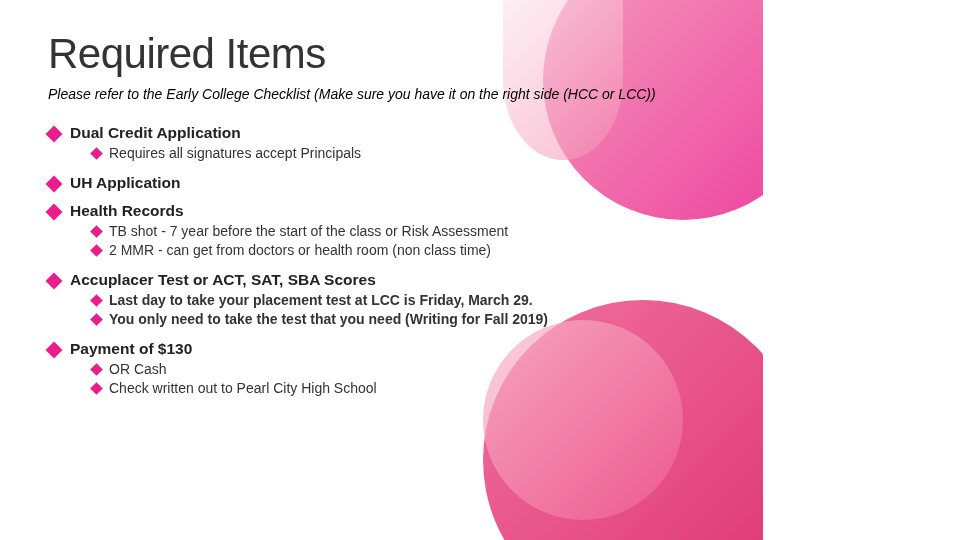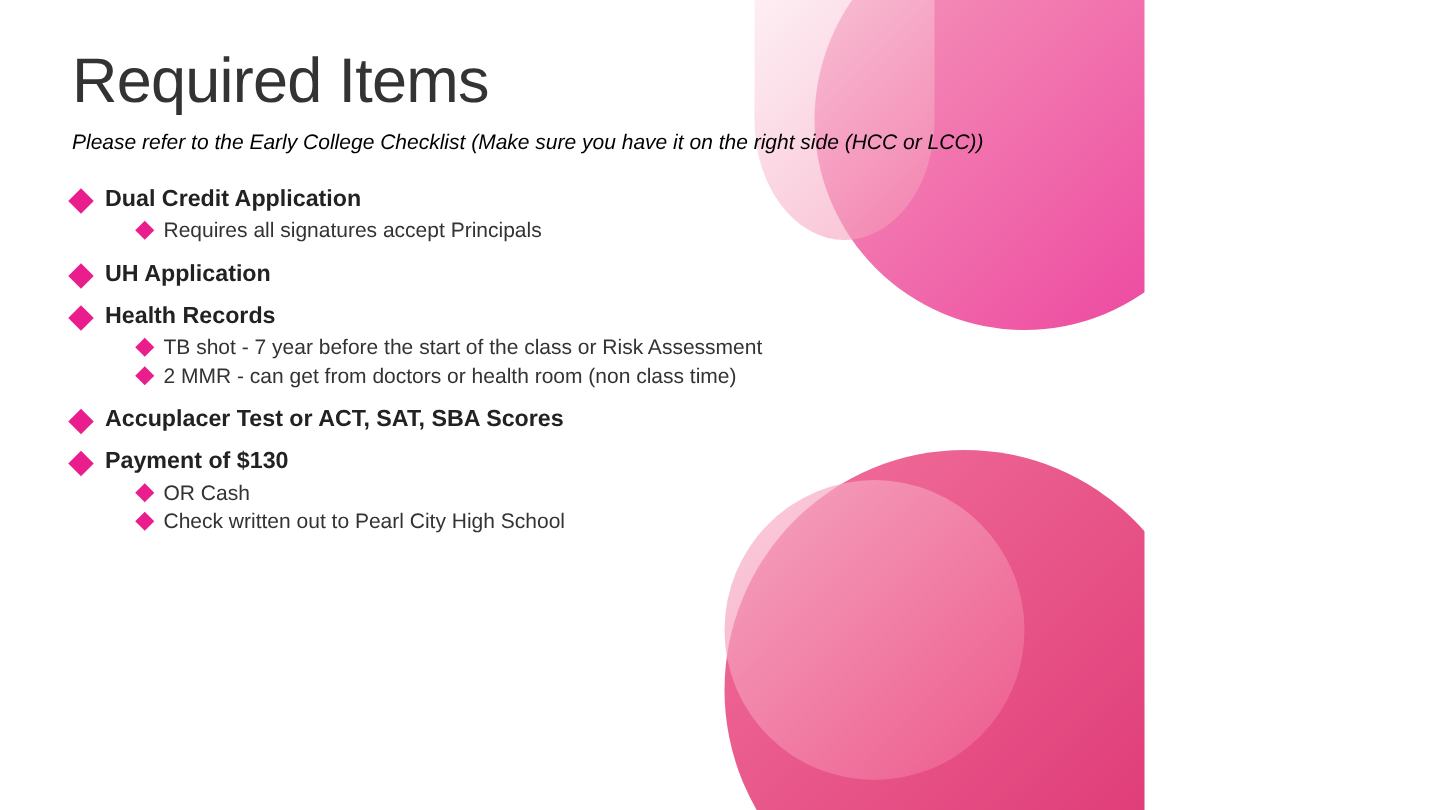--- a/index.html
+++ b/index.html
@@ -206,20 +206,30 @@
                 <span class="sub-bullet-diamond"></span>
                 <span class="sub-item-text">2 MMR - can get from doctors or health room (non class time)</span>
               </li>
             </ul>
           </div>
         </li>
         <li>
           <span class="bullet-diamond"></span>
           <div class="main-item-wrapper">
             <span class="item-label">Accuplacer Test or ACT, SAT, SBA Scores</span>
+            <ul class="sub-list">
+              <li>
+                <span class="sub-bullet-diamond"></span>
+                <span class="sub-item-text bold">Last day to take your placement test at LCC is Friday, March 29.</span>
+              </li>
+              <li>
+                <span class="sub-bullet-diamond"></span>
+                <span class="sub-item-text bold">You only need to take the test that you need (Writing for Fall 2019)</span>
+              </li>
+            </ul>
           </div>
         </li>
         <li>
           <span class="bullet-diamond"></span>
           <div class="main-item-wrapper">
             <span class="item-label">Payment of $130</span>
             <ul class="sub-list">
               <li>
                 <span class="sub-bullet-diamond"></span>
                 <span class="sub-item-text">OR Cash</span>

